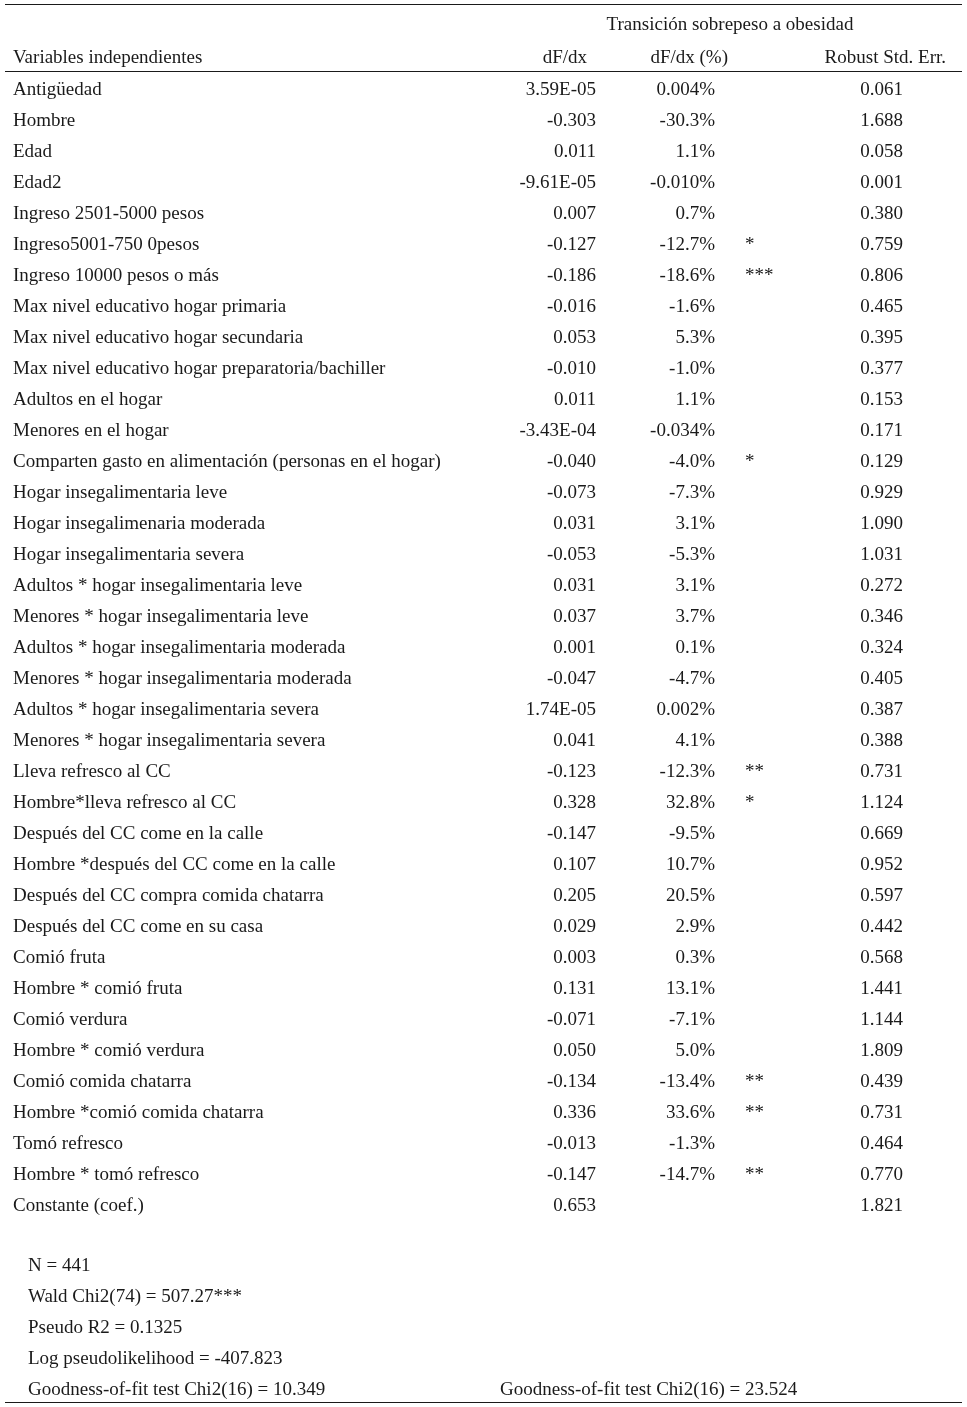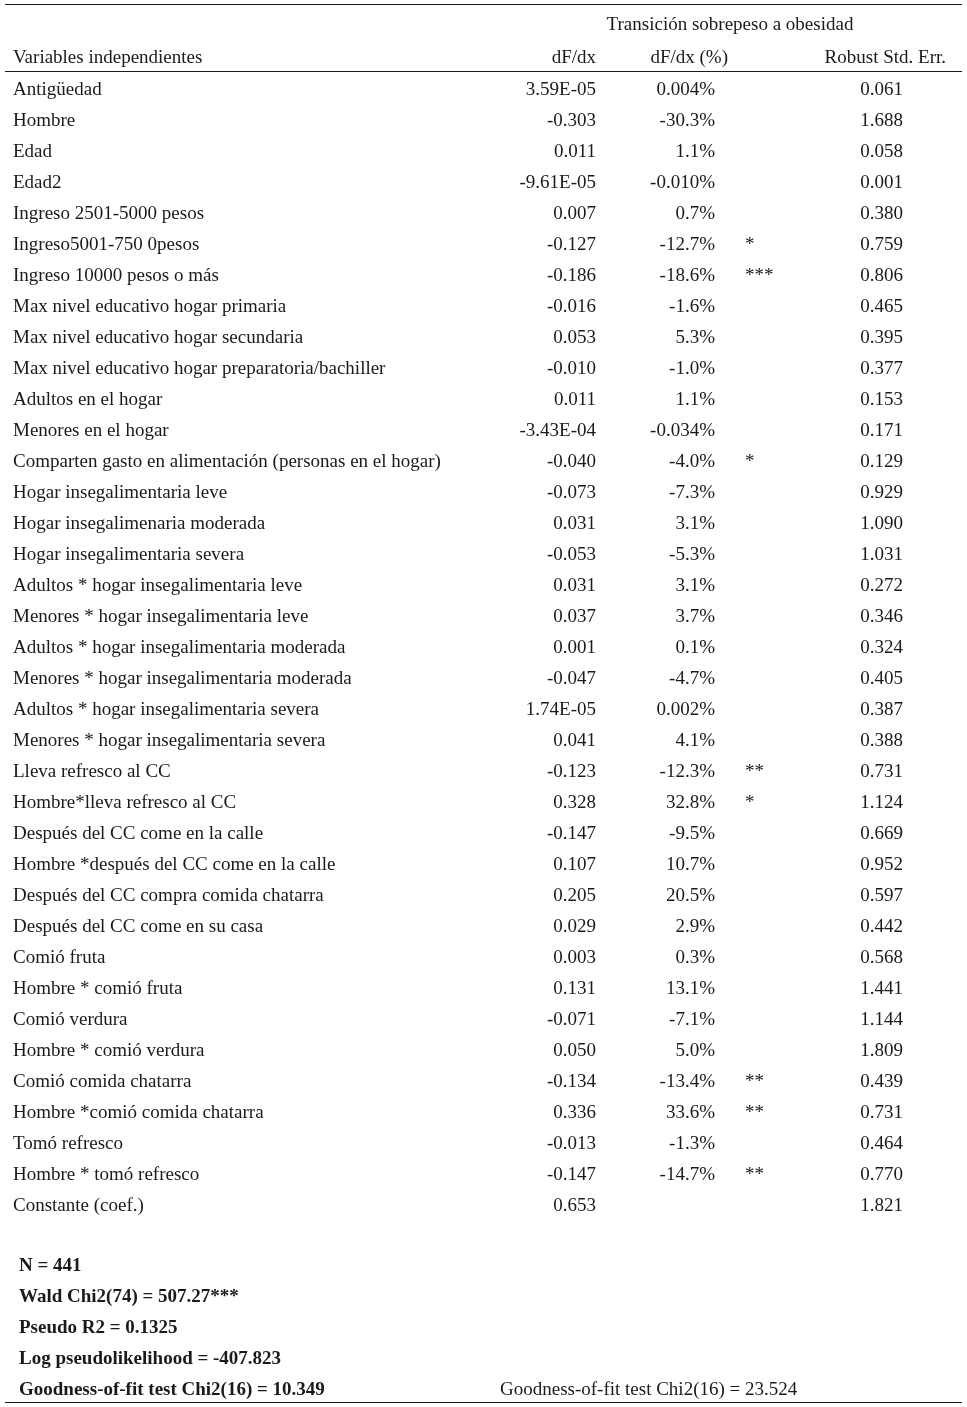--- a/index.html
+++ b/index.html
@@ -8,34 +8,34 @@
     font-family: "Liberation Serif", "DejaVu Serif", serif;
     color: #1a1a1a; font-size: 19px;
   }
   .rule { position: absolute; left: 5px; right: 5px; height: 0; border-top: 1.5px solid #1a1a1a; }
   .rule.top { top: 4px; }
   .rule.head { top: 71px; }
   .rule.bottom { top: 1402px; }
   .group-title { position: absolute; top: 12px; left: 520px; width: 420px; text-align: center; line-height: 24px; }
   .hdr { position: absolute; top: 45px; line-height: 24px; white-space: nowrap; }
   .h-var { left: 13px; }
-  .h-dfdx { right: 371px; text-align: right; }
+  .h-dfdx { right: 380px; text-align: right; }
   .h-pct { right: 239px; text-align: right; }
   .h-se { right: 21px; text-align: right; }
   #rows { position: absolute; top: 73px; left: 0; width: 967px; }
   .row { position: relative; height: 31px; line-height: 31px; white-space: nowrap; }
   .row span { position: absolute; top: 0; }
   .c-var { left: 13px; }
   .c-dfdx { right: 371px; text-align: right; margin-left: 36px; }
   .c-pct { right: 252px; text-align: left; }
   .c-sig { left: 745px; }
   .c-se { right: 64px; text-align: center; margin-left: 36px; }
   #stats { position: absolute; top: 1249px; left: 0; width: 967px; }
   .stat { position: relative; height: 31px; line-height: 31px; white-space: nowrap; }
-  .stat .l { position: absolute; left: 19px; font-weight: bold; }
+  .stat .l { position: absolute; left: 28px; }
   .stat .r { position: absolute; left: 500px; }
 </style>
 </head>
 <body>
 
 <div>
   <div class="rule top"></div>
   <div class="group-title">Transición sobrepeso a obesidad</div>
   <div class="hdr h-var">Variables independientes</div>
   <div class="hdr h-dfdx">dF/dx</div>

